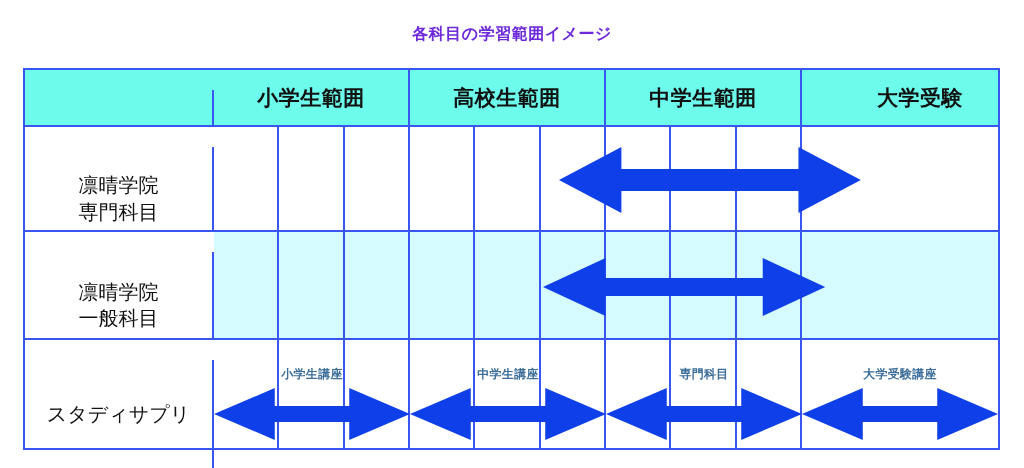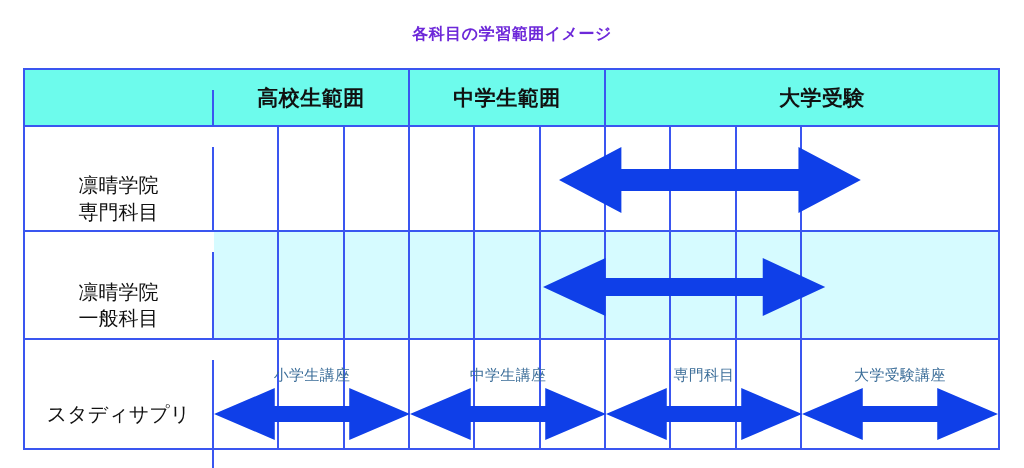--- a/index.html
+++ b/index.html
@@ -139,41 +139,45 @@
     pointer-events: none;
   }
   .arrow {
     position: absolute;
     display: block;
   }
 
   
   .sublabel {
     position: absolute;
-    font-size: 15px;
+    font-size: 12px;
     color: #3c6e99;
     white-space: nowrap;
     text-align: center;
     transform: translateX(-50%);
     letter-spacing: 0.3px;
+    font-weight: bold;
   }
 </style>
 </head>
 <body>
 
 <div id="root">
 
   <div class="chart-title">各科目の学習範囲イメージ</div>
 
   <div class="grid">
 
     <div class="row row-head">
       <div class="label-cell"></div>
       <div class="body-area">
         <div class="groups">
+          <div class="group">
+            <div class="group-head">小学生範囲</div>
+          </div>
           <div class="group">
             <div class="group-head">高校生範囲</div>
           </div>
           <div class="group">
             <div class="group-head">中学生範囲</div>
           </div>
           <div class="group">
             <div class="group-head">大学受験</div>
           </div>
         </div>

